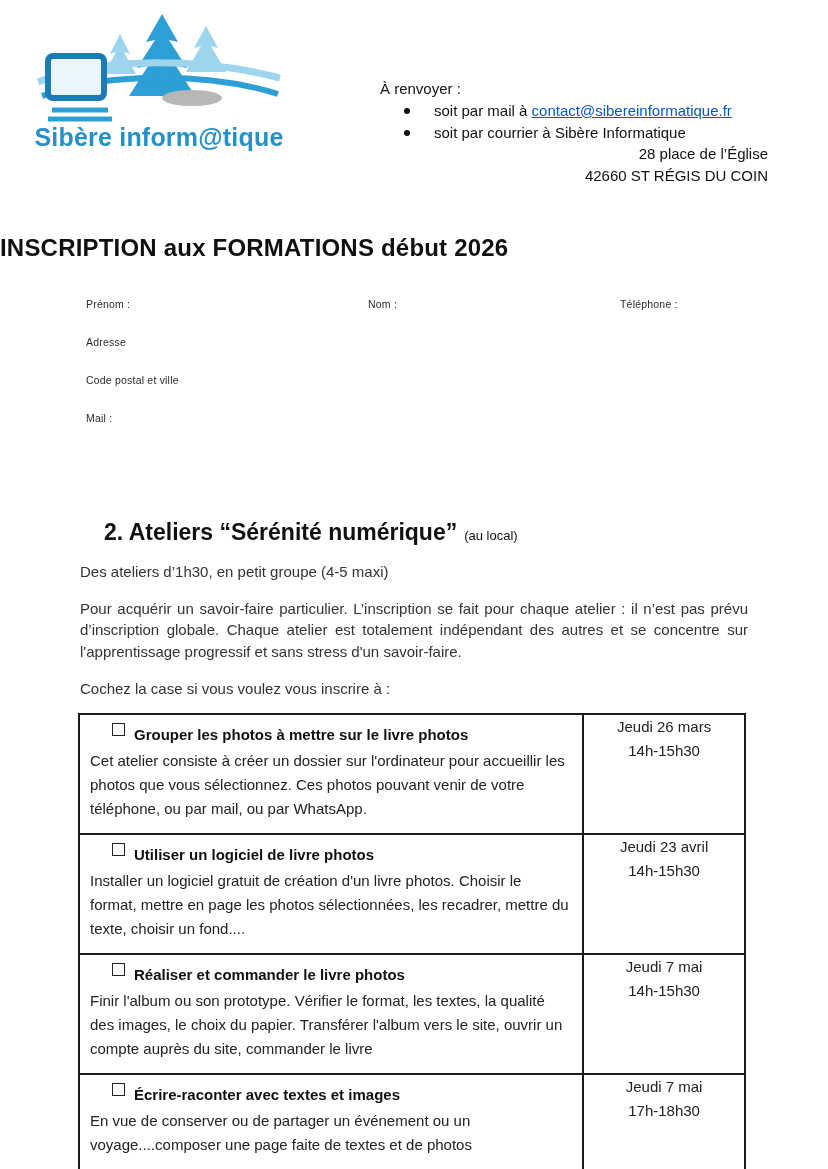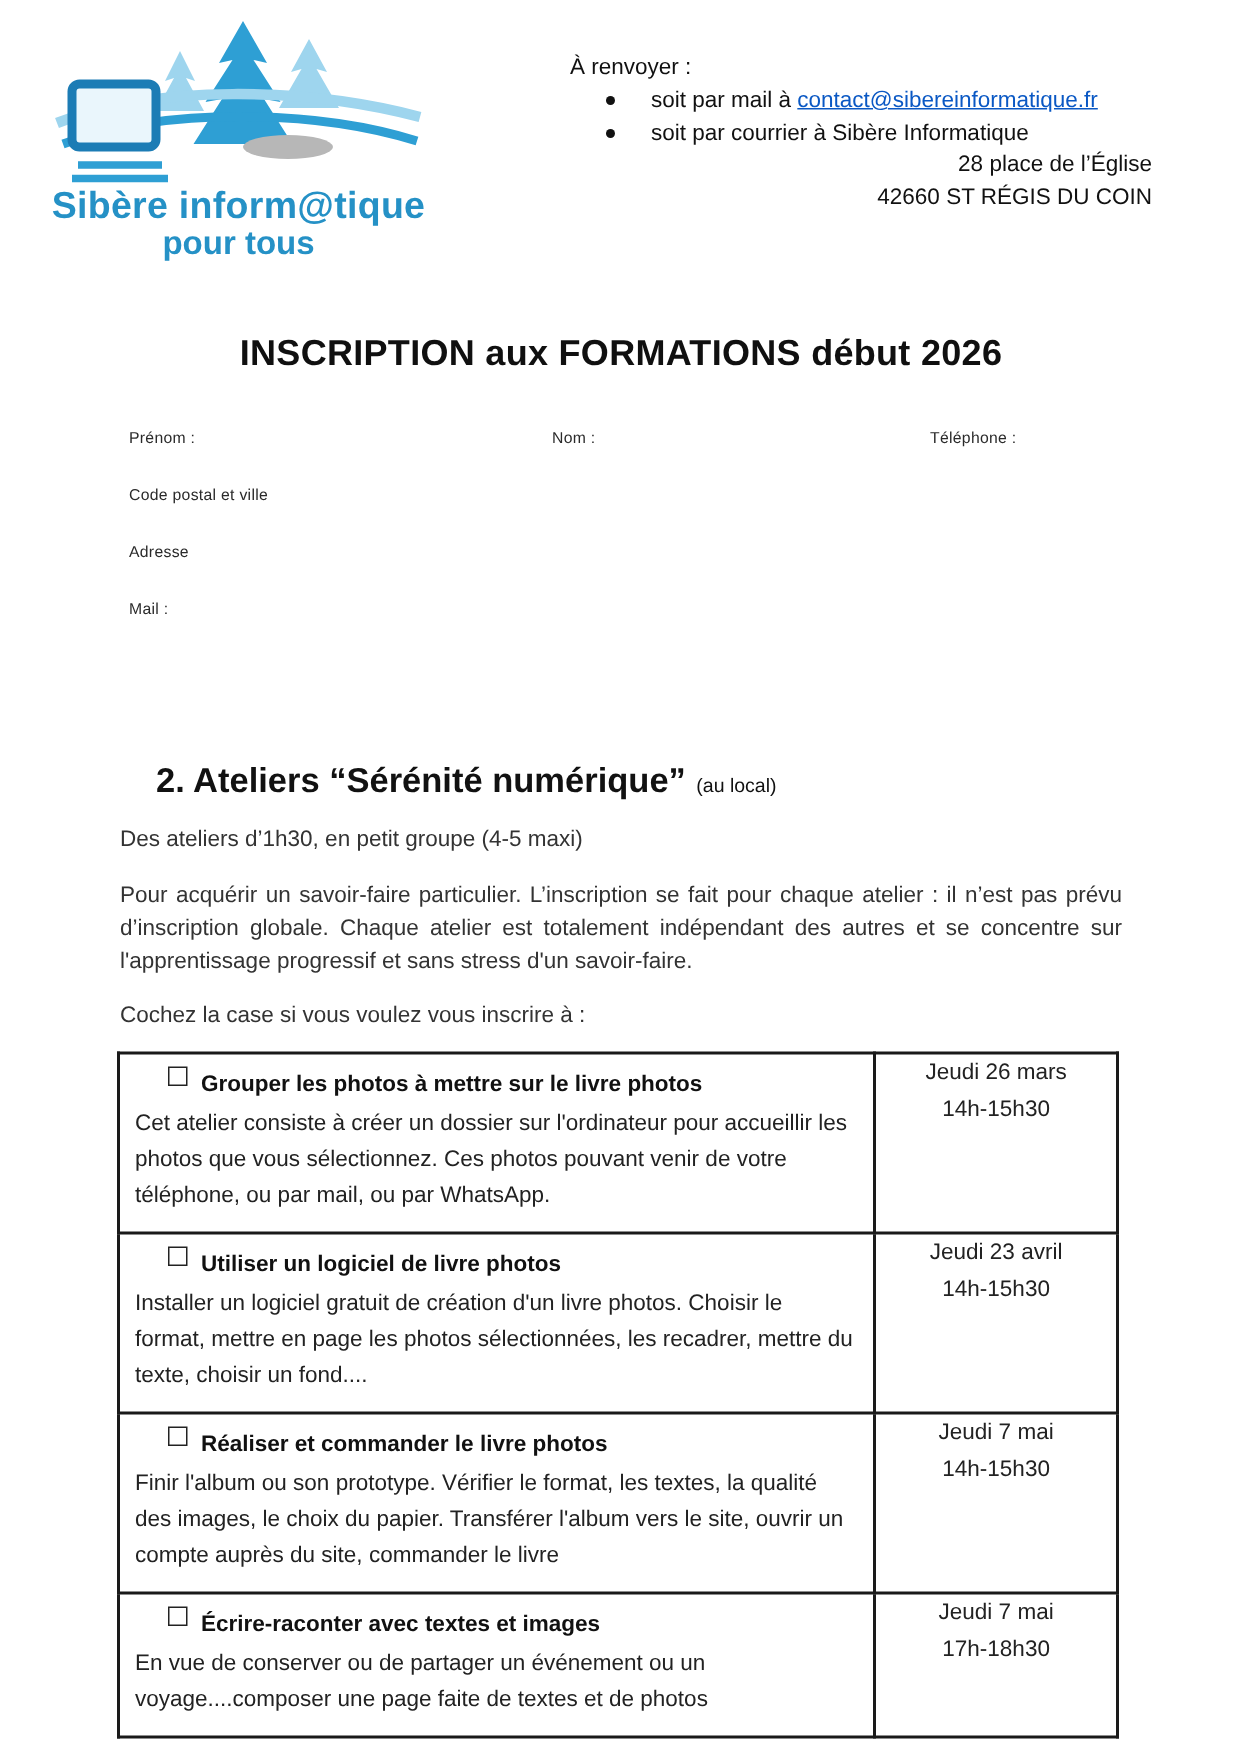--- a/index.html
+++ b/index.html
@@ -12,29 +12,29 @@
   .page { position:relative; width:828px; min-height:1169px; background:#fff; overflow:hidden; }
 
   
   .header { display:flex; align-items:flex-start; padding:12px 46px 0 28px; }
   .logo-block { width:262px; text-align:center; flex:none; }
   .logo-art { display:block; margin:0 auto; }
   .logo-title { color:#2591c6; font-size:25px; font-weight:bold; line-height:1.05; margin-top:-6px; letter-spacing:0.2px; }
   .logo-sub   { color:#2591c6; font-size:22px; font-weight:bold; line-height:1.1; }
 
   .sendto { margin-left:88px; padding-top:24px; width:392px; font-size:15px; color:#111; line-height:1.25; }
-  .sendto-heading { margin-left:2px; }
+  .sendto-heading { margin-left:2px;margin-top:44px; }
   .sendto-list { list-style:none; margin-top:3px; }
   .sendto-item { position:relative; padding-left:56px; margin-top:3px; }
   .bullet-dot { position:absolute; left:26px; top:6px; width:6px; height:6px; border-radius:50%; background:#111; }
   .mail-link { color:#0a58c4; text-decoration:underline; cursor:pointer; }
   .addr { text-align:right; margin-top:3px; padding-right:2px; }
 
   
-  .doc-title { text-align:center; font-size:24px; font-weight:bold; color:#101010; margin-top:48px; letter-spacing:0.2px; }
+  .doc-title { text-align:left; font-size:24px; font-weight:bold; color:#101010; margin-top:48px; letter-spacing:0.2px; }
 
   
   .form-area { margin:36px 78px 1px 86px; font-size:10.5px; color:#2a2a2a; letter-spacing:0.2px; }
   .form-row1 { display:grid; grid-template-columns:282px 252px 1fr; }
   .form-line { margin-top:26px; }
 
   
   .section-heading { margin:95px 0 0 104px; font-size:23px; font-weight:bold; color:#111; }
   .section-suffix { font-size:13px; font-weight:normal; margin-left:7px; }
   .para { margin:15px 80px 0 80px; font-size:15px; line-height:1.45; color:#333; }
@@ -60,21 +60,20 @@
         <polygon fill="#2e9fd4" points="128,2 112,30 121,28 103,56 114,54 95,84 161,84 142,54 153,56 135,28 144,30"></polygon>
         <polygon fill="#9ed5ee" points="172,14 160,36 167,34 152,60 192,60 177,34 184,36"></polygon>
         <polygon fill="#9ed5ee" points="86,22 76,42 82,40 70,62 102,62 90,40 96,42"></polygon>
         <path d="M4 70 C 70 44, 170 46, 246 66" fill="none" stroke="#9ed5ee" stroke-width="7"></path>
         <path d="M8 84 C 80 58, 180 62, 244 82" fill="none" stroke="#2e9fd4" stroke-width="6"></path>
         <ellipse cx="158" cy="86" rx="30" ry="8" fill="#b7b7b7"></ellipse>
         <rect x="14" y="44" width="56" height="42" rx="5" fill="#eaf6fc" stroke="#1c7cb5" stroke-width="6"></rect>
         <path d="M18 98 h56 M14 107 h64" stroke="#2e9fd4" stroke-width="5" fill="none"></path>
       </svg>
       <div class="logo-title">Sibère inform@tique</div>
-      <div class="logo-sub">pour tous</div>
     </div>
 
     <div class="sendto">
       <div class="sendto-heading">À renvoyer :</div>
       <ul class="sendto-list">
         <li class="sendto-item">
           <span class="bullet-dot"></span>
           <span>soit par mail à </span><a class="mail-link" href="#">contact@sibereinformatique.fr</a>
         </li>
         <li class="sendto-item">
@@ -88,22 +87,22 @@
   </div>
 
   <div class="doc-title">INSCRIPTION aux FORMATIONS début 2026</div>
 
   <div class="form-area">
     <div class="form-row1">
       <span>Prénom :</span>
       <span>Nom :</span>
       <span>Téléphone :</span>
     </div>
+    <div class="form-line">Adresse</div>
     <div class="form-line">Code postal et ville</div>
-    <div class="form-line">Adresse</div>
     <div class="form-line">Mail :</div>
   </div>
 
   <div class="section-heading">
     <span>2. Ateliers “Sérénité numérique”</span><span class="section-suffix">(au local)</span>
   </div>
   <p class="para">Des ateliers d’1h30, en petit groupe (4-5 maxi)</p>
   <p class="para para-justify">Pour acquérir un savoir-faire particulier. L’inscription se fait pour chaque atelier : il n’est pas prévu d’inscription globale. Chaque atelier est totalement indépendant des autres et se concentre sur l'apprentissage progressif et sans stress d'un savoir-faire.</p>
   <p class="para">Cochez la case si vous voulez vous inscrire à :</p>
 

